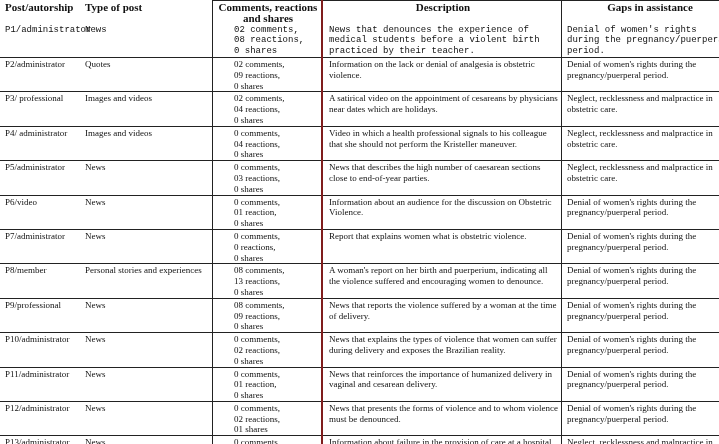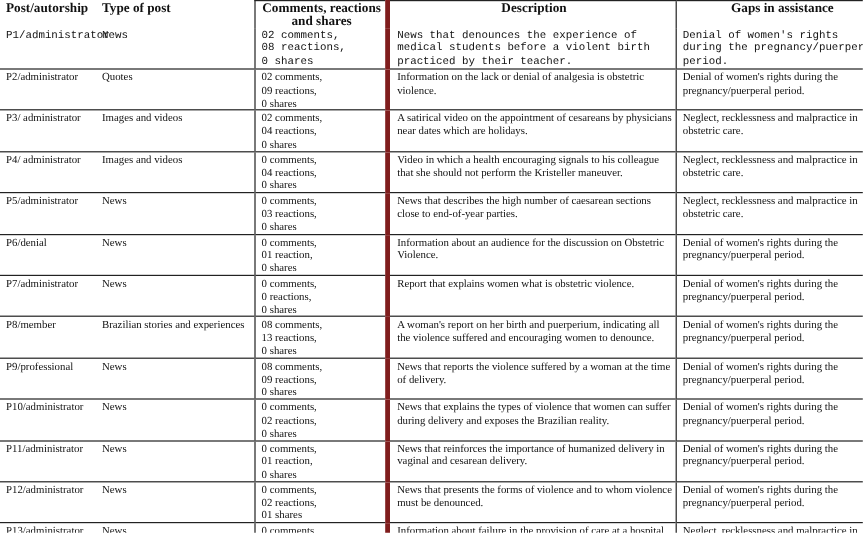--- a/index.html
+++ b/index.html
@@ -10,25 +10,25 @@
   .c1 { width:72px; text-align:left; }
   .c2 { width:124px; text-align:left; }
   .c3 { width:100px; }
   .c4 { width:230px; }
   .c5 { width:166px; }
   th.c1 { }
   td { height:30.5px; }
   tr.data td { border-top:1px solid #222; }
   tr.data:first-of-type td { border-top:none;font-family:Liberation Mono, monospace; }
   .b3 { border-left:1px solid #222; }
-  .b4 { border-left:4px solid #7f1d1d; }
+  .b4 { border-left:2px solid #7f1d1d; }
   .b5 { border-left:1px solid #222; border-right:1px solid #222; }
   tr:last-child td { border-bottom:1.5px solid #222; }
   thead th.b3, thead th.b4, thead th.b5 { border-top:1px solid #222; }
-  .line { display:block; }
+  .line { display:block;margin-left:16px; }
   td.desc { padding-left:6px; }
 </style>
 </head>
 <body>
 
 <table>
   <thead>
     <tr>
       <th class="c1">Post/autorship</th>
       <th class="c2">Type of post</th>
@@ -54,54 +54,54 @@
         <td class="c2">Quotes</td>
         <td class="c3 b3">
           <span class="line">02 comments,</span>
           <span class="line">09 reactions,</span>
           <span class="line">0 shares</span>
         </td>
         <td class="c4 b4 desc">Information on the lack or denial of analgesia is obstetric violence.</td>
         <td class="c5 b5">Denial of women's rights during the pregnancy/puerperal period.</td>
       </tr>
       <tr class="data">
-        <td class="c1">P3/ administrator</td>
+        <td class="c1">P3/ professional</td>
         <td class="c2">Images and videos</td>
         <td class="c3 b3">
           <span class="line">02 comments,</span>
           <span class="line">04 reactions,</span>
           <span class="line">0 shares</span>
         </td>
         <td class="c4 b4 desc">A satirical video on the appointment of cesareans by physicians near dates which are holidays.</td>
         <td class="c5 b5">Neglect, recklessness and malpractice in obstetric care.</td>
       </tr>
       <tr class="data">
         <td class="c1">P4/ administrator</td>
         <td class="c2">Images and videos</td>
         <td class="c3 b3">
           <span class="line">0 comments,</span>
           <span class="line">04 reactions,</span>
           <span class="line">0 shares</span>
         </td>
-        <td class="c4 b4 desc">Video in which a health encouraging signals to his colleague that she should not perform the Kristeller maneuver.</td>
+        <td class="c4 b4 desc">Video in which a health professional signals to his colleague that she should not perform the Kristeller maneuver.</td>
         <td class="c5 b5">Neglect, recklessness and malpractice in obstetric care.</td>
       </tr>
       <tr class="data">
         <td class="c1">P5/administrator</td>
         <td class="c2">News</td>
         <td class="c3 b3">
           <span class="line">0 comments,</span>
           <span class="line">03 reactions,</span>
           <span class="line">0 shares</span>
         </td>
         <td class="c4 b4 desc">News that describes the high number of caesarean sections close to end-of-year parties.</td>
         <td class="c5 b5">Neglect, recklessness and malpractice in obstetric care.</td>
       </tr>
       <tr class="data">
-        <td class="c1">P6/denial</td>
+        <td class="c1">P6/video</td>
         <td class="c2">News</td>
         <td class="c3 b3">
           <span class="line">0 comments,</span>
           <span class="line">01 reaction,</span>
           <span class="line">0 shares</span>
         </td>
         <td class="c4 b4 desc">Information about an audience for the discussion on Obstetric Violence.</td>
         <td class="c5 b5">Denial of women's rights during the pregnancy/puerperal period.</td>
       </tr>
       <tr class="data">
@@ -110,21 +110,21 @@
         <td class="c3 b3">
           <span class="line">0 comments,</span>
           <span class="line">0 reactions,</span>
           <span class="line">0 shares</span>
         </td>
         <td class="c4 b4 desc"> Report that explains women what is obstetric violence.</td>
         <td class="c5 b5">Denial of women's rights during the pregnancy/puerperal period.</td>
       </tr>
       <tr class="data">
         <td class="c1">P8/member</td>
-        <td class="c2">Brazilian stories and experiences</td>
+        <td class="c2">Personal stories and experiences</td>
         <td class="c3 b3">
           <span class="line">08 comments,</span>
           <span class="line">13 reactions,</span>
           <span class="line">0 shares</span>
         </td>
         <td class="c4 b4 desc">A woman's report on her birth and puerperium, indicating all the violence suffered and encouraging women to denounce.</td>
         <td class="c5 b5">Denial of women's rights during the pregnancy/puerperal period.</td>
       </tr>
       <tr class="data">
         <td class="c1">P9/professional</td>

